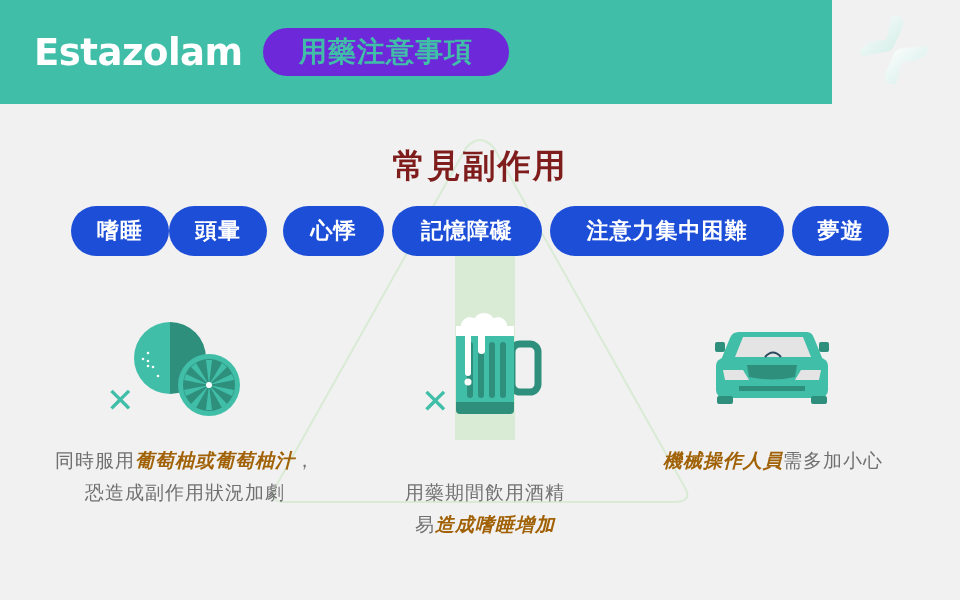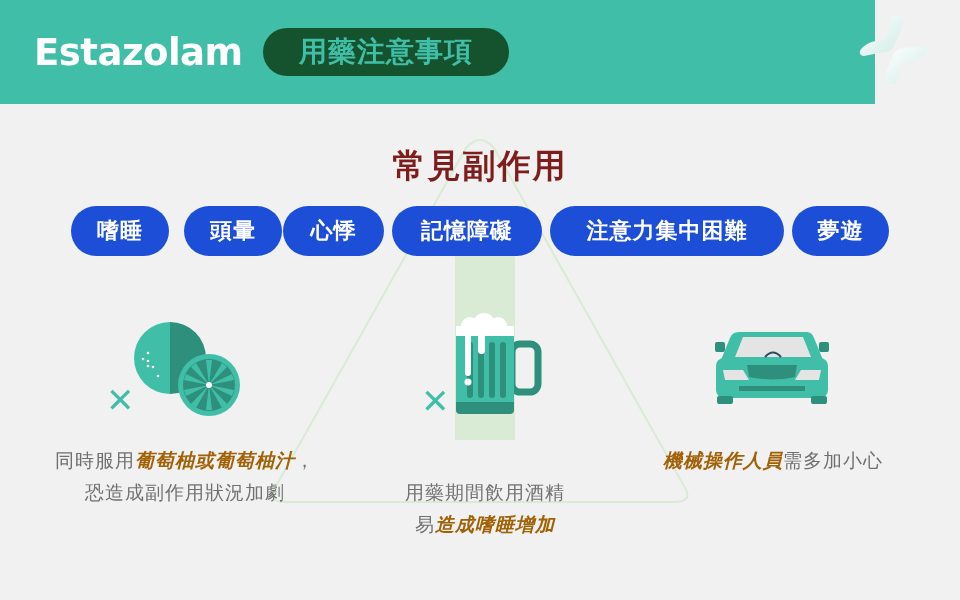--- a/index.html
+++ b/index.html
@@ -1,21 +1,21 @@
 <!DOCTYPE html>
 <html><head>
 <meta charset="utf-8">
 <style>
   html, body { margin:0; padding:0; }
   body { width:960px; height:600px; overflow:hidden; background:#f1f1f1; position:relative;
          font-family:"DejaVu Sans", "Liberation Sans", sans-serif; }
-  .header { position:absolute; left:0; top:0; width:832px; height:104px; background:#41bea8;padding-left:43px; }
+  .header { position:absolute; left:0; top:0; width:832px; height:104px; background:#41bea8; }
   .brand { position:absolute; left:34px; top:28px; font-family:"DejaVu Sans", sans-serif; font-weight:bold;
            font-size:37px; color:#fff; letter-spacing:-0.5px; line-height:50px; }
-  .pill-title { position:absolute; left:263px; top:28px; height:48px; width:246px; border-radius:24px; background:#14532d;
+  .pill-title { position:absolute; left:263px; top:28px; height:48px; width:246px; border-radius:24px; background:#6d28d9;
                 color:#41bea8; font-weight:bold; font-size:28px; display:flex; align-items:center; justify-content:center;
                 letter-spacing:1px; }
   .logo { position:absolute; left:858px; top:14px; width:72px; height:72px; }
   .tri { position:absolute; left:0; top:0; width:960px; height:600px; pointer-events:none; }
   .beam { position:absolute; left:455px; top:256px; width:60px; height:184px; background:#d9ebd5; }
   .section-title { position:absolute; left:0; width:960px; top:144px; text-align:center; color:#7f1d1d;
                    font-weight:bold; font-size:33px; letter-spacing:2px; }
   .tags { position:absolute; top:206px; left:0; width:960px; height:50px; }
   .tag { position:absolute; top:0; height:50px; border-radius:25px; background:#1d4ed8; color:#fff; font-weight:bold;
          font-size:22px; display:flex; align-items:center; justify-content:center; letter-spacing:1px; }
@@ -44,21 +44,21 @@
 
 <svg class="tri" viewBox="0 0 960 600">
   <path d="M466 148 Q480 132 494 148 L684 486 Q694 502 674 502 L286 502 Q266 502 276 486 Z" fill="none" stroke="#d9ebd5" stroke-width="2"></path>
 </svg>
 <div class="beam"></div>
 
 <div class="section-title">常見副作用</div>
 
 <div class="tags">
   <div class="tag" style="left:71px;width:98px;">嗜睡</div>
-  <div class="tag" style="left:184px;width:98px;">頭暈</div>
+  <div class="tag" style="left:169px;width:98px;">頭暈</div>
   <div class="tag" style="left:283px;width:101px;">心悸</div>
   <div class="tag" style="left:392px;width:150px;">記憶障礙</div>
   <div class="tag" style="left:550px;width:234px;">注意力集中困難</div>
   <div class="tag" style="left:792px;width:97px;">夢遊</div>
 </div>
 
 <div class="x-mark" style="left:106px;top:383px;">✕</div>
 <svg class="icon-wrap" style="left:130px;top:318px;" width="115" height="100" viewBox="0 0 115 100">
   <path d="M40 4 A36 36 0 0 0 40 76 Z" fill="#41bea8"></path>
   <path d="M40 4 A36 36 0 0 1 40 76 Z" fill="#2e8f7c"></path>

